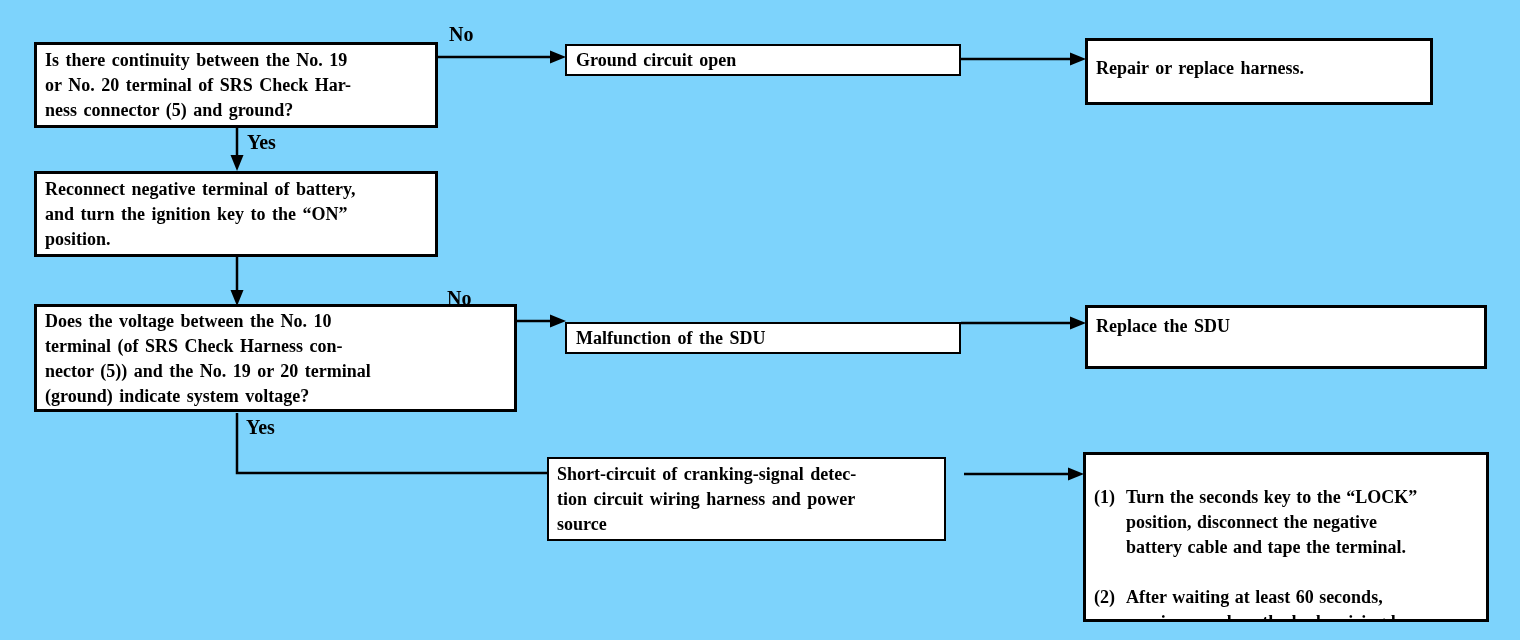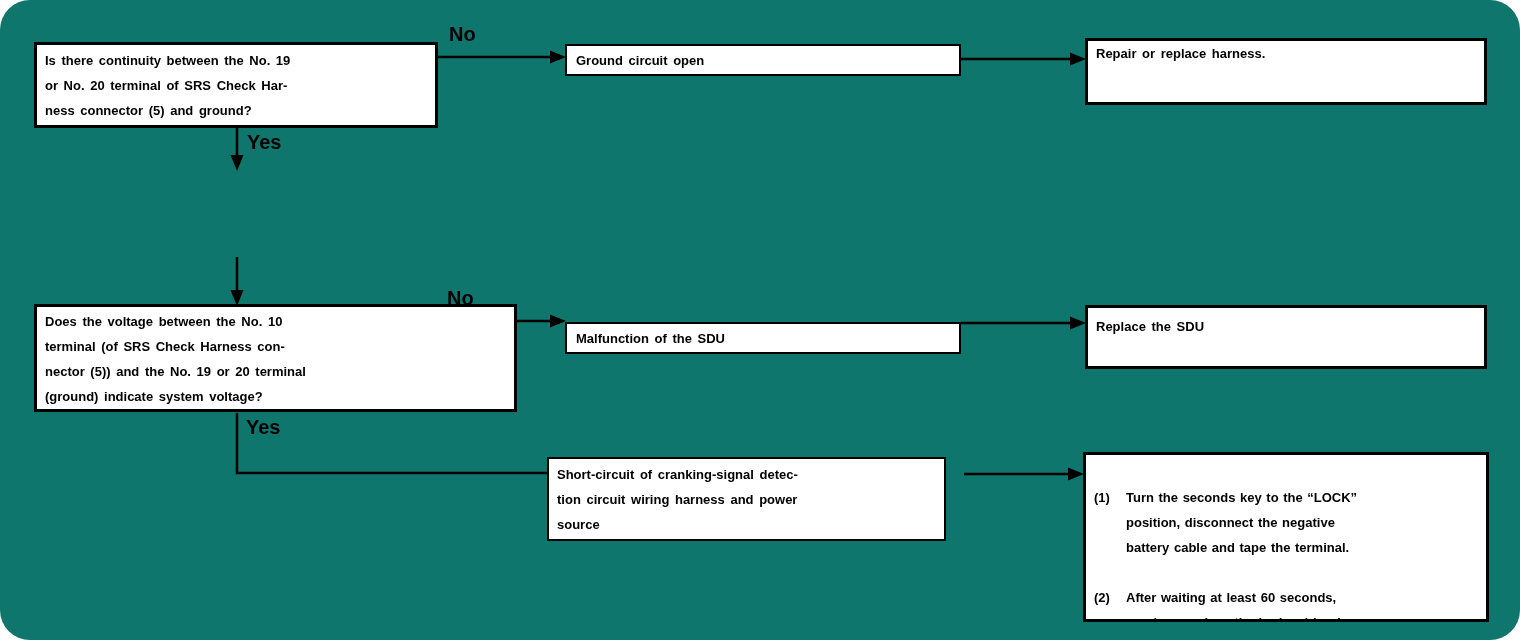--- a/index.html
+++ b/index.html
@@ -1,51 +1,50 @@
 <!DOCTYPE html>
 <html><head>
 <meta charset="utf-8">
 <style>
   * { box-sizing: border-box; }
   html, body { margin: 0; padding: 0; background: #ffffff; }
   .canvas {
     position: relative;
     width: 1520px;
     height: 640px;
-    background: #0f766e;
+    background: #7dd3fc;
     color: #000000;
-    font-family: Liberation Sans, sans-serif;
+    font-family: Liberation Serif, serif;
     overflow: hidden;
-    border-radius: 30px;
   }
   .connectors { position: absolute; left: 0; top: 0; width: 1520px; height: 640px; }
   .box {
     position: absolute;
     border: 3px solid #000000;
     background: #ffffff;
-    font-size: 13px;
+    font-size: 18px;
     font-weight: 700;
     line-height: 25px;
     padding: 3px 8px;
     white-space: pre-line;
     word-spacing: 2px;
     overflow: hidden;
   }
   .slim {
     border-width: 2px;
     display: flex;
     align-items: center;
     padding-top: 0;
     padding-bottom: 0;
     white-space: nowrap;
     padding-left: 9px;
   }
   .b1 { left: 34px;   top: 42px;  width: 404px; height: 86px;  }
   .b2 { left: 565px;  top: 44px;  width: 396px; height: 32px;  }
-  .b3 { left: 1085px; top: 38px;  width: 402px; height: 67px;  padding-top: 0; }
+  .b3 { left: 1085px; top: 38px;  width: 348px; height: 67px;  padding-top: 15px; }
   .b4 { left: 34px;   top: 171px; width: 404px; height: 86px;  }
   .b5 { left: 34px;   top: 304px; width: 483px; height: 108px; padding-top: 2px; }
   .b6 { left: 565px;  top: 322px; width: 396px; height: 32px;  }
   .b7 { left: 1085px; top: 305px; width: 402px; height: 64px;  padding-top: 6px; }
   .b8 { left: 547px;  top: 457px; width: 399px; height: 84px;  border-width: 2.5px; }
   .b9 { left: 1083px; top: 452px; width: 406px; height: 170px; padding: 5px 8px; }
   .step { display: flex; }
   .step .num { flex: 0 0 32px; width: 32px; }
   .step .txt { flex: 1; white-space: pre-line; word-spacing: 1px; }
   .branch-label {
@@ -113,20 +112,23 @@
   <div class="branch-label yes2">Yes</div>
 
   <div class="box b1">Is there continuity between the No. 19
 or No. 20 terminal of SRS Check Har-
 ness connector (5) and ground?</div>
 
   <div class="box b2 slim">Ground circuit open</div>
 
   <div class="box b3">Repair or replace harness.</div>
 
+  <div class="box b4">Reconnect negative terminal of battery,
+and turn the ignition key to the “ON”
+position.</div>
 
   <div class="box b5">Does the voltage between the No. 10
 terminal (of SRS Check Harness con-
 nector (5)) and the No. 19 or 20 terminal
 (ground) indicate system voltage?</div>
 
   <div class="box b6 slim">Malfunction of the SDU</div>
 
   <div class="box b7">Replace the SDU</div>
 

